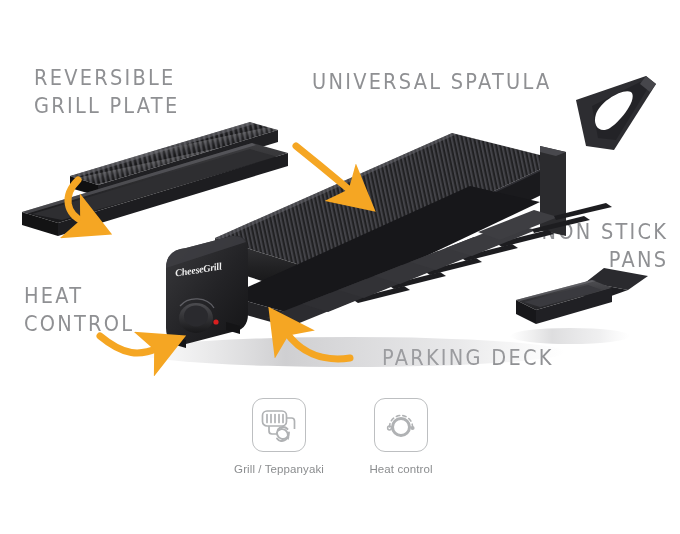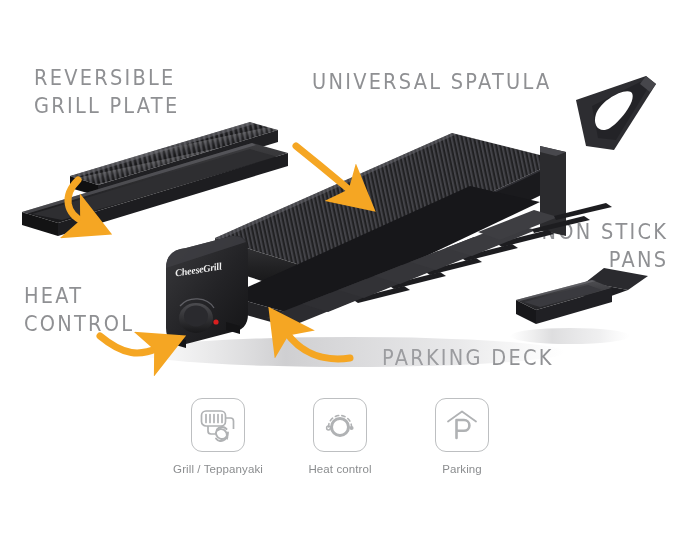--- a/index.html
+++ b/index.html
@@ -246,24 +246,15 @@
           <circle cx="18" cy="19" r="8.5" fill="none" stroke="#b0b2b4" stroke-width="3"></circle>
           <path d="M6.5,19 A11.5,11.5 0 0 1 29.5,19" fill="none" stroke="#b0b2b4" stroke-width="1.6" stroke-dasharray="3.4 3.2" stroke-linecap="round"></path>
           <circle cx="6.5" cy="20" r="1.9" fill="none" stroke="#b0b2b4" stroke-width="1.5"></circle>
           <circle cx="29.5" cy="20" r="2.1" fill="#b0b2b4"></circle>
         </svg>
       </div>
       <div class="flabel">Heat control</div>
     </div>
 
 
-    <div class="feature">
-      <div class="ficonbox">
-        <svg width="36" height="34" viewBox="0 0 36 34">
-          <path d="M4,13.5 L18,3.5 L32,13.5" fill="none" stroke="#b0b2b4" stroke-width="1.8" stroke-linecap="round" stroke-linejoin="round"></path>
-          <path d="M12.5,30 L12.5,12 L20,12 a5.4,5.4 0 0 1 0,10.8 L12.5,22.8" fill="none" stroke="#b0b2b4" stroke-width="2.6" stroke-linecap="round" stroke-linejoin="round"></path>
-        </svg>
-      </div>
-      <div class="flabel">Parking</div>
-    </div>
 
   </div>
 </div>
 
 </body></html>

